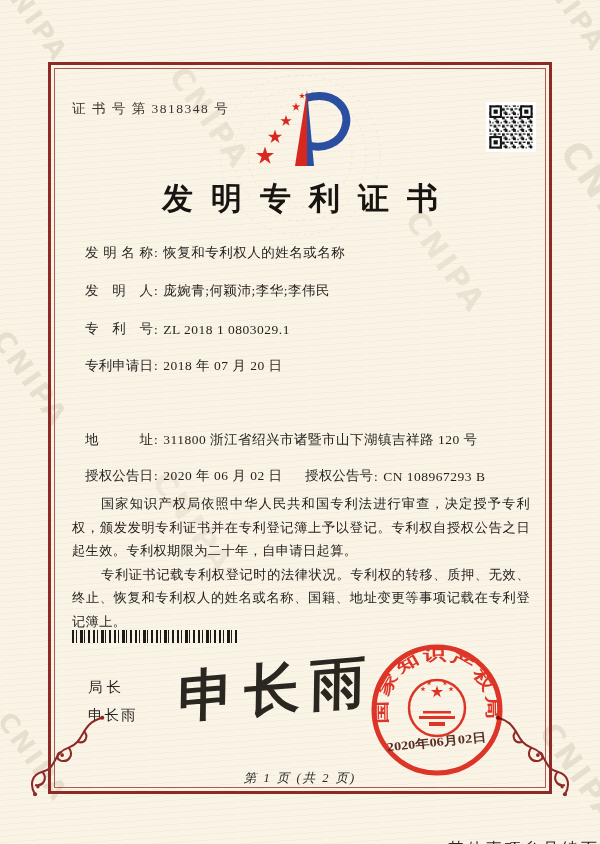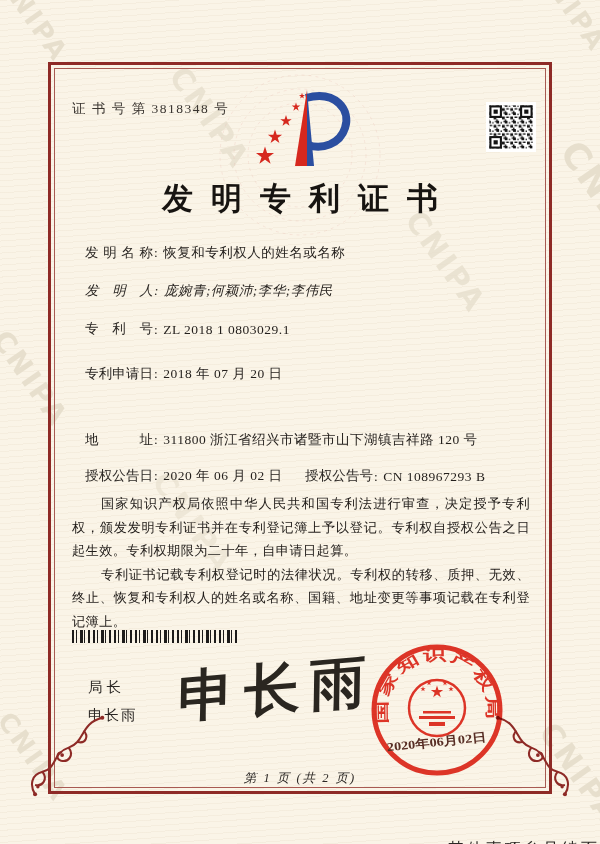--- a/index.html
+++ b/index.html
@@ -152,29 +152,29 @@
         <rect x="4" y="26" width="3" height="3"></rect>
     </g>
   </svg>
 
   <div class="title">发明专利证书</div>
 
   <div class="row" style="top:244px;">
     <span class="flabel">发明名称</span><span class="colon">:</span>
     <span class="fvalue">恢复和专利权人的姓名或名称</span>
   </div>
-  <div class="row" style="top:282px;font-style:italic;">
+  <div class="row" style="top:282px;">
     <span class="flabel">发明人</span><span class="colon">:</span>
     <span class="fvalue">庞婉青;何颖沛;李华;李伟民</span>
   </div>
   <div class="row" style="top:320px;">
     <span class="flabel">专利号</span><span class="colon">:</span>
     <span class="fvalue">ZL 2018 1 0803029.1</span>
   </div>
-  <div class="row" style="top:357px;margin-top:8px;">
+  <div class="row" style="top:357px;">
     <span class="flabel">专利申请日</span><span class="colon">:</span>
     <span class="fvalue">2018 年 07 月 20 日</span>
   </div>
   <div class="row" style="top:431px;">
     <span class="flabel">地址</span><span class="colon">:</span>
     <span class="fvalue">311800 浙江省绍兴市诸暨市山下湖镇吉祥路 120 号</span>
   </div>
   <div class="row" style="top:467px;width:460px;">
     <span class="flabel">授权公告日</span><span class="colon">:</span>
     <span class="fvalue">2020 年 06 月 02 日</span>

